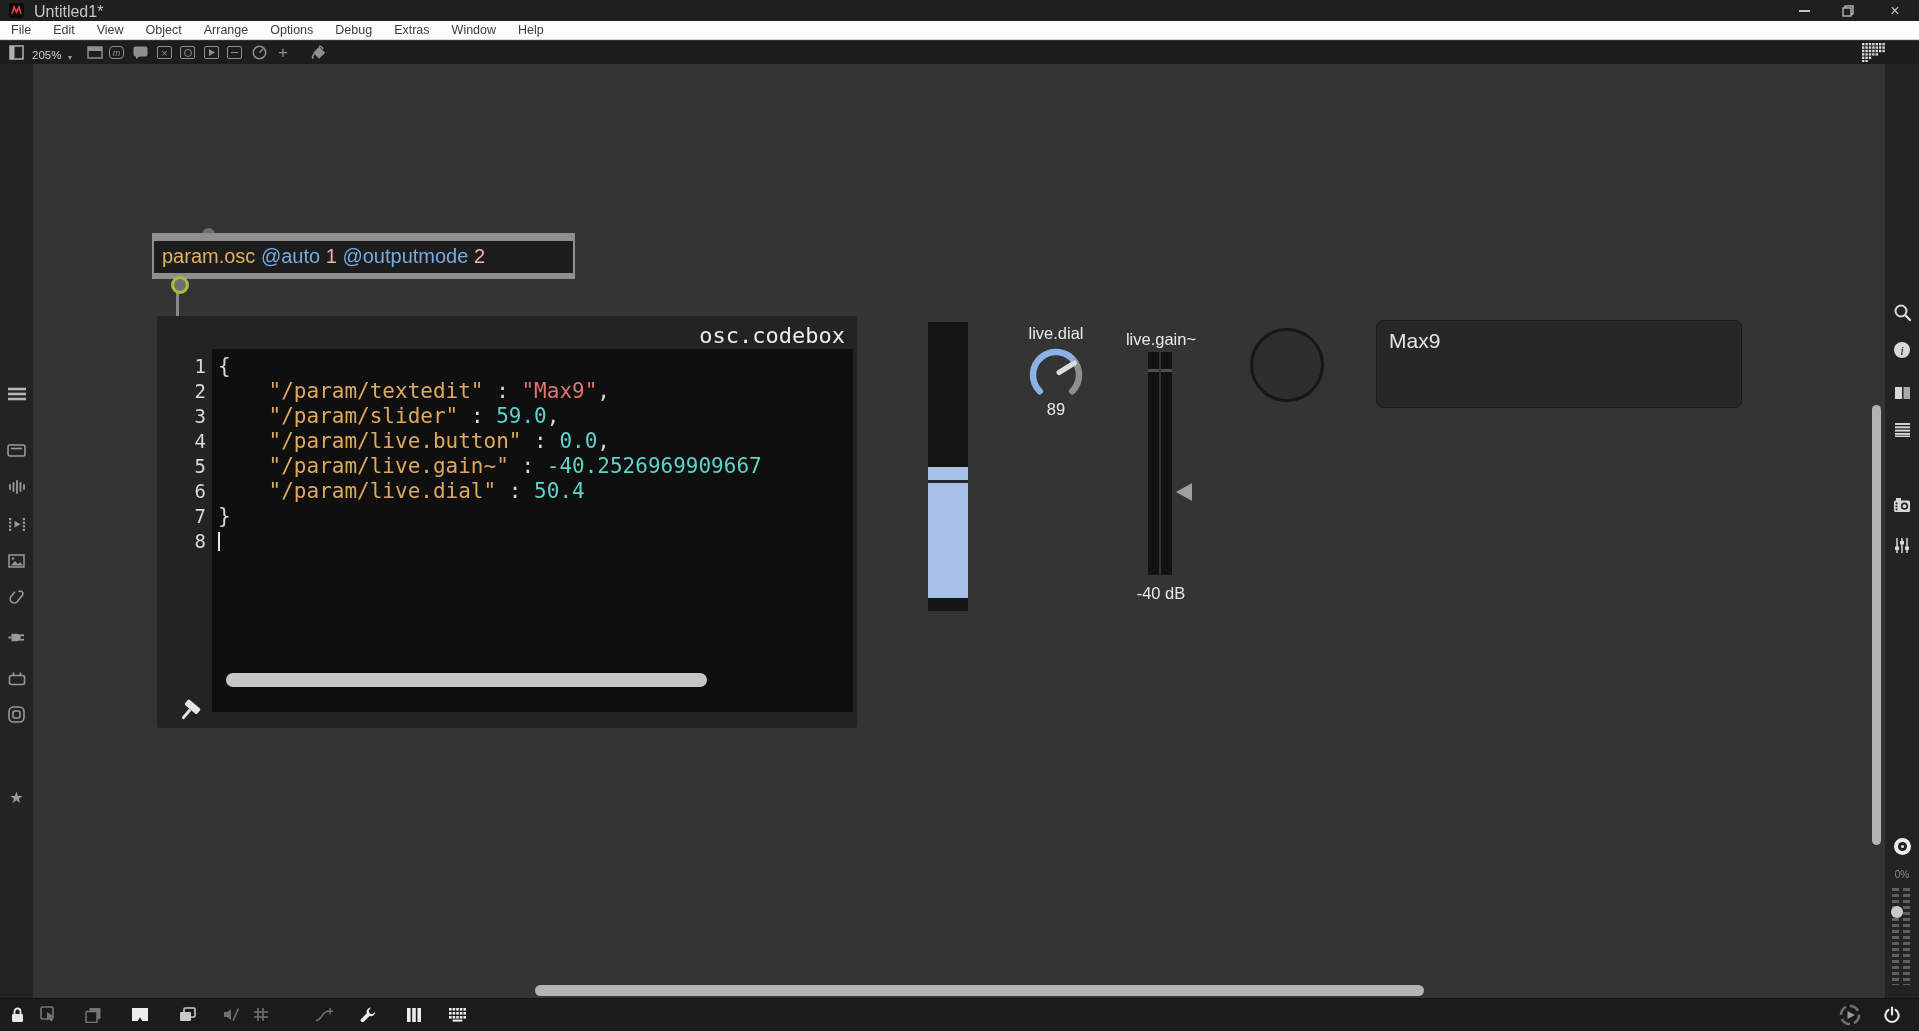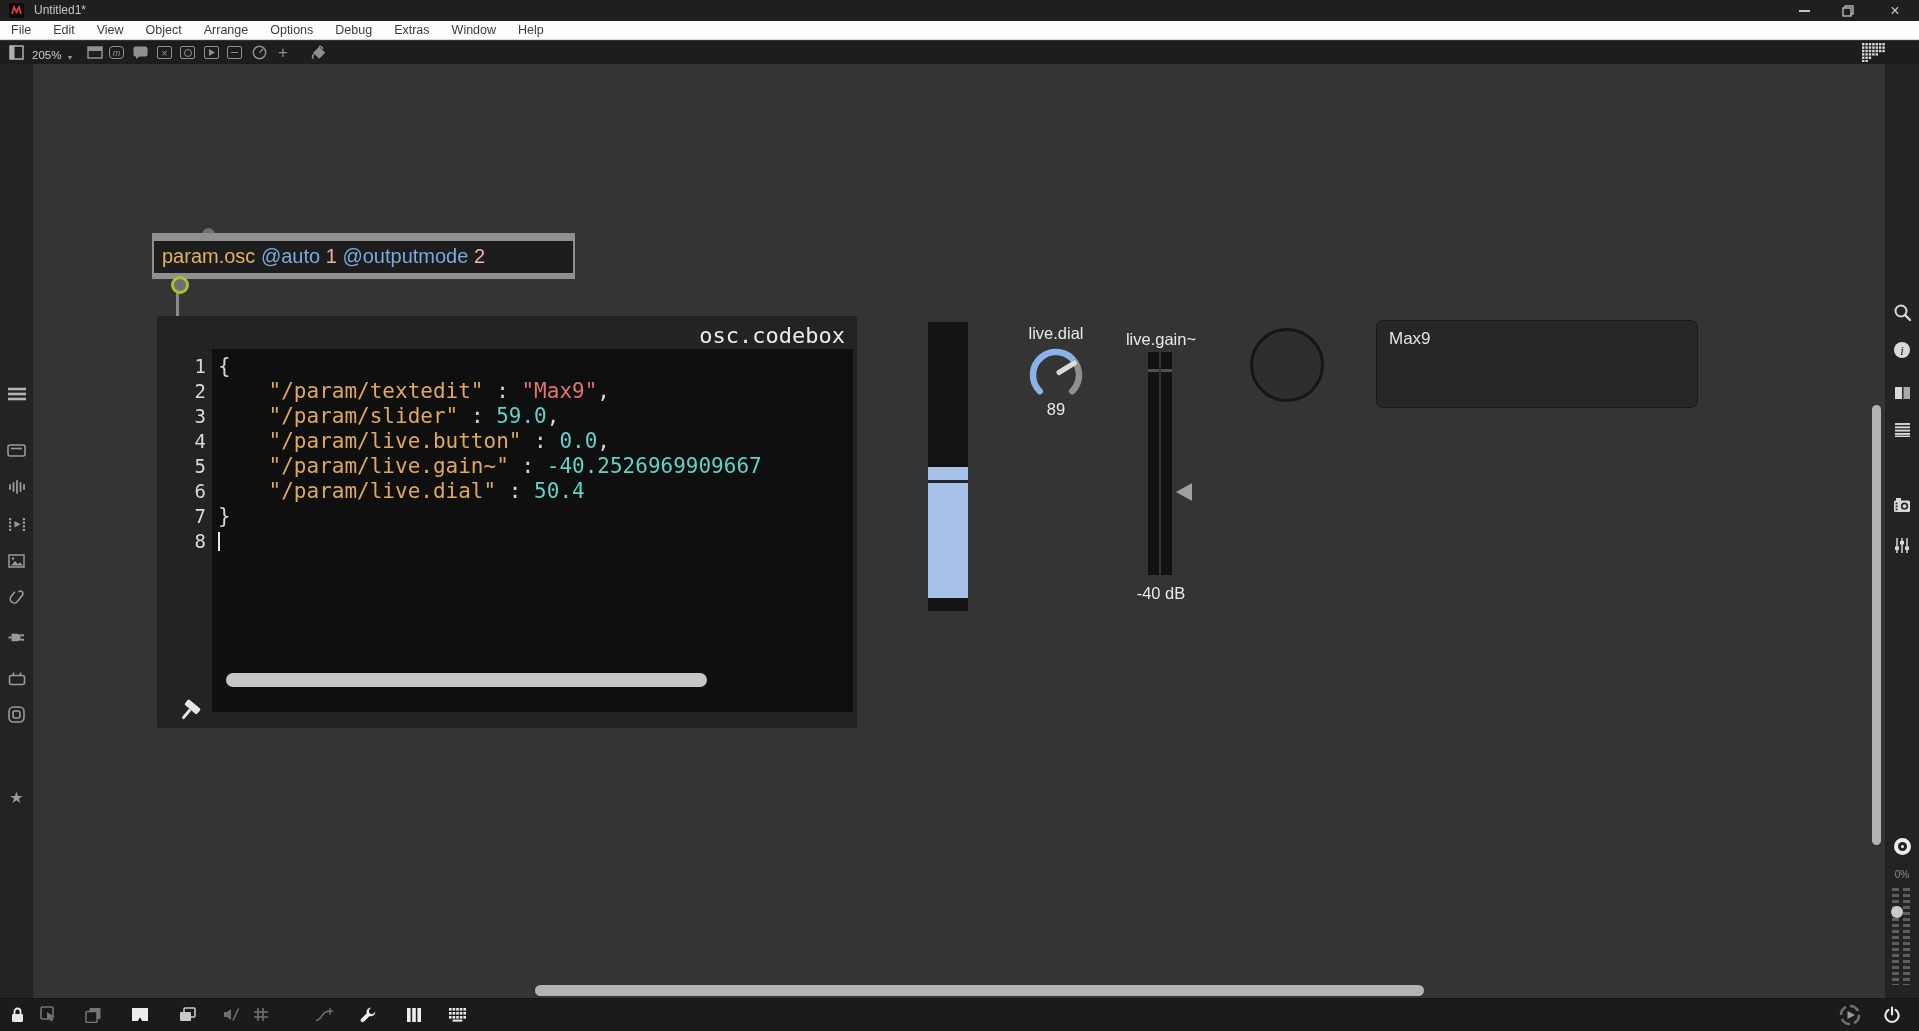--- a/index.html
+++ b/index.html
@@ -2,21 +2,21 @@
 <html><head>
 <meta charset="utf-8">
 <style>
   html,body{margin:0;padding:0;background:#111;}
   .app{position:relative;width:1919px;height:1031px;background:#343434;overflow:hidden;
        font-family:"Liberation Sans",sans-serif;-webkit-font-smoothing:antialiased;}
   .abs{position:absolute;}
 
   
   .titlebar{left:0;top:0;width:1919px;height:21px;background:#1f1f1f;}
-  .titlebar .title{position:absolute;left:34px;top:3px;font-size:12px;color:#c6c6c6;}
+  .titlebar .title{position:absolute;left:34px;top:3px;font-size:16px;color:#c6c6c6;}
   .maxlogo{position:absolute;left:9px;top:3px;width:15px;height:15px;border-radius:3px;background:#0a0a0a;}
   .winbtn{position:absolute;top:0;width:30px;height:21px;display:flex;align-items:center;justify-content:center;color:#c4c4c4;}
   .minline{width:11px;height:2px;background:#c4c4c4;}
 
   
   .menubar{left:0;top:21px;width:1919px;height:19px;background:#fdfdfd;border-bottom:1px solid #d6d6d6;
            display:flex;align-items:center;box-sizing:border-box;}
   .menu-item{font-size:12.5px;color:#3c3c3c;padding:0 11px;cursor:default;}
 
   
@@ -69,22 +69,22 @@
   .slider{left:928px;top:322px;width:40px;height:289px;background:#141414;}
   .slider .fill{position:absolute;left:0;top:145px;width:40px;height:131px;background:#a7c0e8;}
   .slider .fline{position:absolute;left:0;top:13px;width:40px;height:3px;background:#1f2733;}
   .wlabel{color:#e9e9e9;font-size:16.5px;text-align:center;}
   .gmeter{left:1148px;top:352px;width:25px;height:223px;}
   .gbar{position:absolute;top:0;width:11px;height:223px;background:#121212;}
   .gtick{position:absolute;top:17px;width:11px;height:3px;background:#4f4f4f;}
   .gtri{left:1176px;top:483px;width:0;height:0;border-top:9px solid transparent;border-bottom:9px solid transparent;
         border-right:16px solid #9f9f9f;}
   .lbutton{left:1250px;top:328px;width:74px;height:74px;border-radius:50%;background:#2e2e2e;border:3px solid #161616;box-sizing:border-box;}
-  .textedit{left:1376px;top:320px;width:322px;height:88px;background:#272727;border:1px solid #1a1a1a;border-radius:7px;
-            box-sizing:border-box;color:#e4e4e4;font-size:17px;padding:8px 12px;}
+  .textedit{left:1376px;top:320px;width:366px;height:88px;background:#272727;border:1px solid #1a1a1a;border-radius:7px;
+            box-sizing:border-box;color:#e4e4e4;font-size:21px;padding:8px 12px;}
 
   
   .recdot{left:1894px;top:838px;width:17px;height:17px;border-radius:50%;background:#ededed;display:flex;align-items:center;justify-content:center;}
   .recdot .in1{width:9px;height:9px;border-radius:50%;background:#232323;display:flex;align-items:center;justify-content:center;}
   .recdot .in2{width:3px;height:3px;border-radius:50%;background:#ededed;}
   .cpulabel{left:1885px;top:869px;width:34px;text-align:center;font-size:10px;color:#8d8d8d;}
   .cpubar{position:absolute;width:7px;height:97px;top:888px;
           background:repeating-linear-gradient(180deg,#5f5f5f 0 3px,rgba(0,0,0,0) 3px 6px);}
   .cpuknob{left:1891px;top:906px;width:12px;height:12px;border-radius:50%;background:#c9c9c9;}
 </style>

